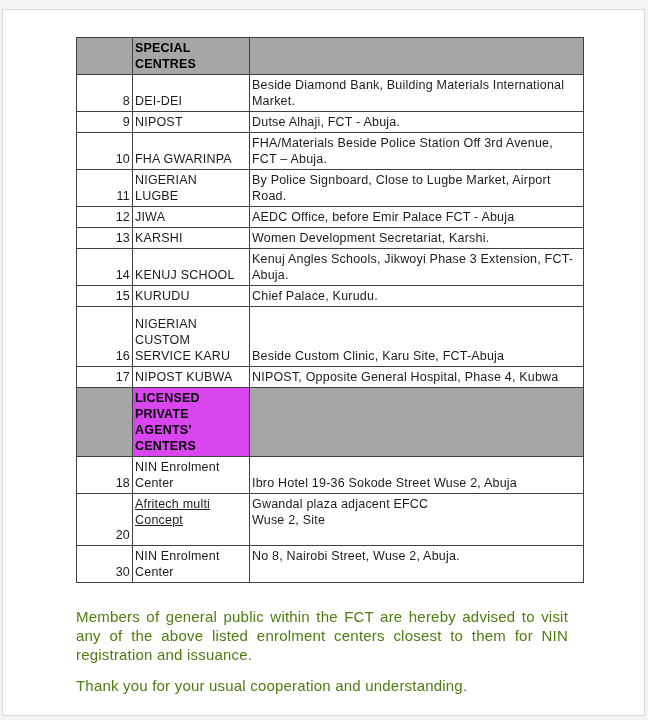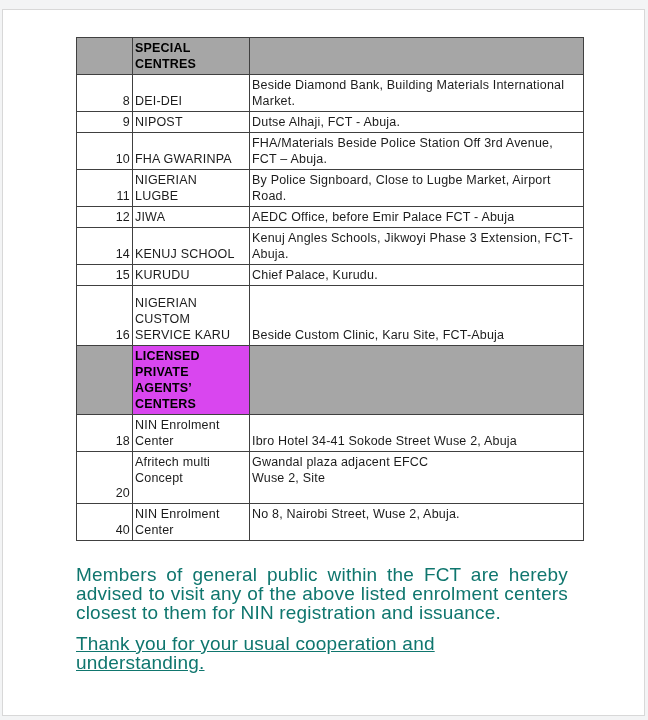--- a/index.html
+++ b/index.html
@@ -34,27 +34,27 @@
   td.num  { text-align: right; vertical-align: bottom; padding-right: 7px; }
   td.name { vertical-align: bottom; white-space: pre-line; }
   td.addr { vertical-align: top;  white-space: pre-line; }
   tr.section-header td {
     font-weight: bold;
     color: #000;
   }
   .body-text {
     width: 492px;
     margin: 24px 0 0 73px;
-    font-size: 19px;
+    font-size: 15px;
     line-height: 19px;
-    color: #0f766e;
+    color: #4d7c0f;
     text-align: justify;
     letter-spacing: 0.2px;
   }
-  .body-text.single { text-align: left; margin-top: 12px; text-decoration: underline; }
+  .body-text.single { text-align: left; margin-top: 12px; }
 </style>
 </head>
 <body>
 
 <div class="page">
 
   <div class="table-wrap">
     <table class="centres">
       <colgroup>
         <col style="width:56px">
@@ -88,57 +88,67 @@
             <td class="name">NIGERIAN
 LUGBE</td>
             <td class="addr">By Police Signboard, Close to Lugbe Market, Airport Road.</td>
           </tr>
           <tr>
             <td class="num">12</td>
             <td class="name">JIWA</td>
             <td class="addr">AEDC Office, before Emir Palace FCT - Abuja</td>
           </tr>
           <tr>
+            <td class="num">13</td>
+            <td class="name">KARSHI</td>
+            <td class="addr">Women Development Secretariat, Karshi.</td>
+          </tr>
+          <tr>
             <td class="num">14</td>
             <td class="name">KENUJ SCHOOL</td>
             <td class="addr">Kenuj Angles Schools, Jikwoyi Phase 3 Extension, FCT- Abuja.</td>
           </tr>
           <tr>
             <td class="num">15</td>
             <td class="name">KURUDU</td>
             <td class="addr">Chief Palace, Kurudu.</td>
           </tr>
           <tr style="height: 60px;">
             <td class="num">16</td>
             <td class="name">NIGERIAN
 CUSTOM
 SERVICE KARU</td>
             <td class="addr" style="vertical-align: bottom;">Beside Custom Clinic, Karu Site, FCT-Abuja</td>
           </tr>
+          <tr>
+            <td class="num">17</td>
+            <td class="name">NIPOST KUBWA</td>
+            <td class="addr">NIPOST, Opposite General Hospital, Phase 4, Kubwa</td>
+          </tr>
           <tr class="section-header">
             <td class="num" style="background: rgb(166, 166, 166);"></td>
             <td class="name" style="background: #d946ef;">LICENSED PRIVATE
 AGENTS’ CENTERS</td>
             <td class="addr" style="background: rgb(166, 166, 166);"></td>
           </tr>
           <tr>
             <td class="num">18</td>
             <td class="name">NIN Enrolment
 Center</td>
-            <td class="addr" style="vertical-align: bottom;">Ibro Hotel 34-41 Sokode Street Wuse 2, Abuja</td>
+            <td class="addr" style="vertical-align: bottom;">Ibro Hotel 19-36 Sokode Street Wuse 2, Abuja</td>
           </tr>
           <tr style="height: 52px;">
             <td class="num">20</td>
-            <td class="name" style="vertical-align: top;">Afritech multi
+            <td class="name" style="vertical-align: top; text-decoration: underline;">Afritech multi
 Concept</td>
             <td class="addr">Gwandal plaza adjacent EFCC
 Wuse 2, Site</td>
           </tr>
           <tr>
-            <td class="num">40</td>
+            <td class="num">30</td>
             <td class="name">NIN Enrolment
 Center</td>
             <td class="addr">No 8, Nairobi Street, Wuse 2, Abuja.</td>
           </tr>
         </tbody>
     </table>
   </div>
 
   <p class="body-text">Members of general public within the FCT are hereby advised to visit any of the above listed enrolment centers closest to them for NIN registration and issuance.</p>
 

